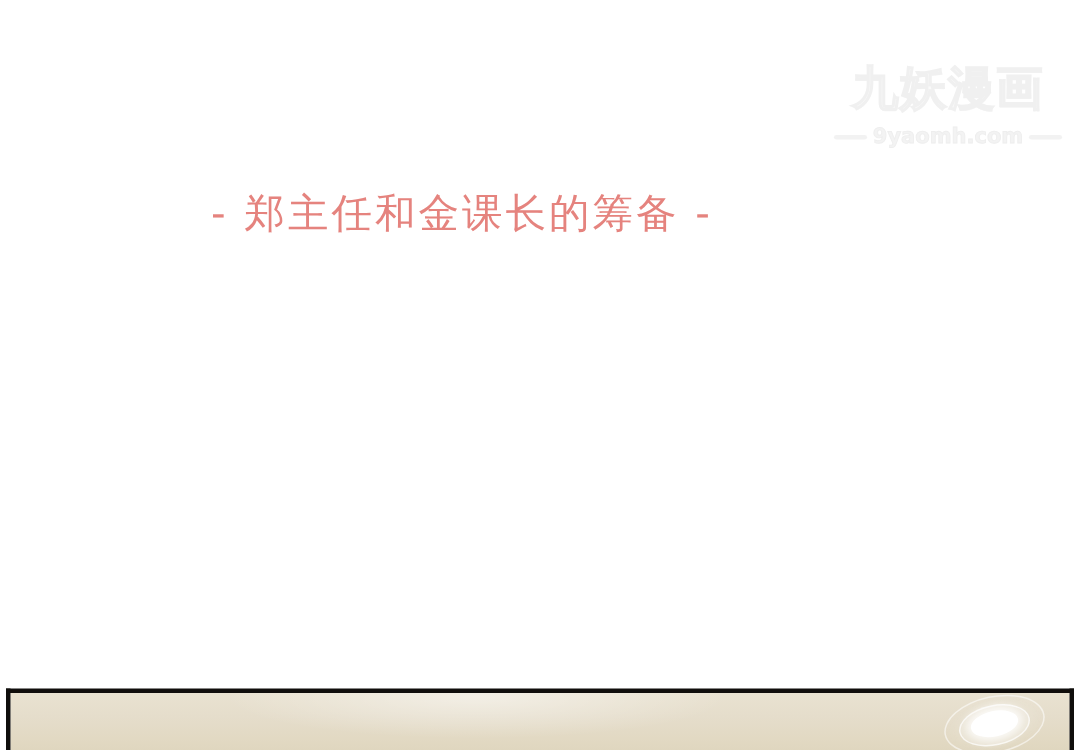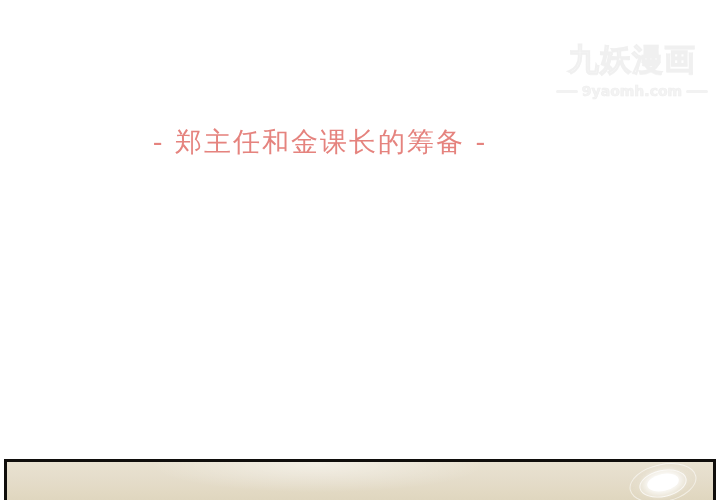--- a/index.html
+++ b/index.html
@@ -65,21 +65,21 @@
     font-weight: 700;
     letter-spacing: 0px;
     color: #f3f3f3;
     -webkit-text-stroke: 0.6px #eeeeee;
     white-space: nowrap;
   }
 
   
   .chapter-title {
     position: absolute;
-    left: 12px;
+    left: 0;
     top: 124px;
     width: 616px;
     text-align: center;
     font-family: "DejaVu Sans", "Liberation Sans", sans-serif;
     font-size: 27px;
     font-weight: 400;
     letter-spacing: 2px;
     color: #e5837e;
     white-space: nowrap;
   }

